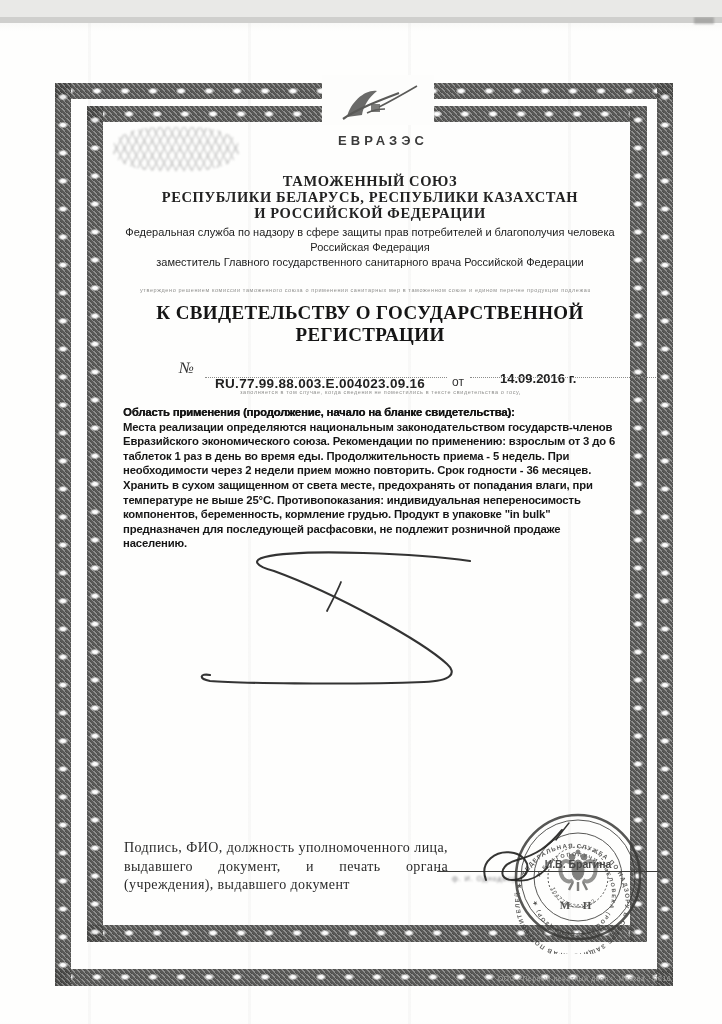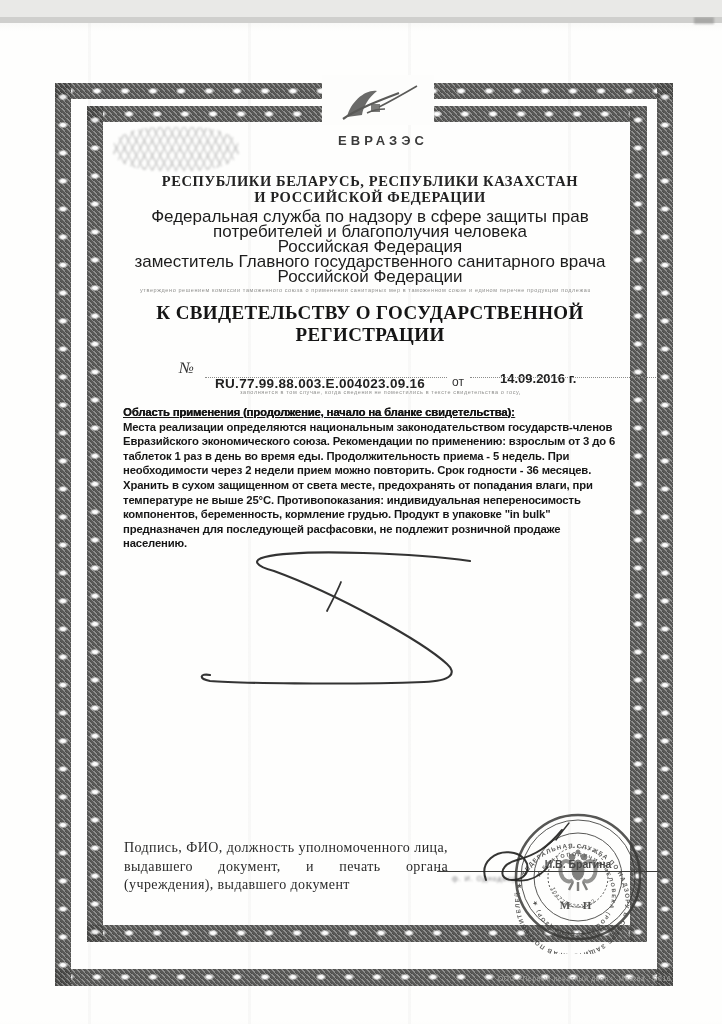--- a/index.html
+++ b/index.html
@@ -38,21 +38,21 @@
     position:absolute;left:112px;top:110px;width:128px;height:44px;opacity:.35;filter:blur(1.1px);
     background:
       repeating-linear-gradient(62deg, rgba(90,90,90,.8) 0 1.5px, transparent 1.5px 7px),
       repeating-linear-gradient(-62deg, rgba(90,90,90,.8) 0 1.5px, transparent 1.5px 7px);
     border-radius:40%/55%;
   }
 
   
   .header{position:absolute;left:100px;top:156px;width:540px;text-align:center;}
   .h-serif{font-family:"Liberation Serif",serif;font-weight:bold;font-size:14.5px;line-height:16px;letter-spacing:.6px;color:#222;filter:blur(.25px);}
-  .h-sans{font-size:17px;line-height:15px;color:#1c1c1c;text-align:center;}
+  .h-sans{font-size:11px;line-height:15px;color:#1c1c1c;text-align:center;}
   .h-sans.first{margin-top:4px;}
 
   .microtext{
     position:absolute;color:#8f8f8d;font-size:5.5px;letter-spacing:.6px;white-space:nowrap;overflow:hidden;
     filter:blur(.7px);text-align:center;
   }
 
   
   .title{position:absolute;left:90px;top:282px;width:560px;text-align:center;font-family:"Liberation Serif",serif;color:#151515;}
   .title-1{font-size:21px;font-weight:bold;letter-spacing:2px;filter:blur(.2px);}
@@ -63,21 +63,21 @@
   .no-label{position:absolute;left:179px;top:4px;font-family:"Liberation Serif",serif;font-style:italic;font-size:16px;color:#333;}
   .no-value{position:absolute;left:215px;top:21px;font-size:13.5px;font-weight:bold;letter-spacing:.3px;color:#222;filter:blur(.2px);}
   .ot-label{position:absolute;left:452px;top:20px;font-size:12px;color:#333;}
   .date-value{position:absolute;left:500px;top:16px;font-size:13px;font-weight:bold;color:#222;filter:blur(.2px);}
   .dotline{position:absolute;border-bottom:1.5px dotted #8c8c8a;height:0;}
   .dot1{left:205px;top:22px;width:242px;}
   .dot2{left:470px;top:22px;width:188px;}
 
   
   .body-block{position:absolute;left:123px;top:388px;width:503px;font-size:11.3px;line-height:14.6px;color:#161616;letter-spacing:-.15px;filter:blur(.15px);}
-  .body-heading{font-weight:bold;text-shadow:.35px 0 0 #161616;text-decoration:underline;}
+  .body-heading{font-weight:bold;text-shadow:.35px 0 0 #161616;}
   .body-text{font-weight:bold;}
 
   
   .big-sign{position:absolute;left:185px;top:518px;}
   .small-sign{position:absolute;left:468px;top:793px;z-index:6;}
   .stamp{position:absolute;left:503px;top:787px;z-index:5;opacity:.85;filter:blur(.3px);}
 
   
   .footer-label{
     position:absolute;left:124px;top:822px;width:324px;text-align:justify;
@@ -115,20 +115,21 @@
       <path d="M46,28 C58,22 72,14 84,7" stroke-width="1.6"></path>
       <rect x="38" y="25" width="9" height="8" fill="#3e3e3c" stroke="none" opacity=".8"></rect>
       <path d="M34,34 C40,31 47,30 52,30" stroke-width="1.4"></path>
     </g>
   </svg>
   <div class="logo-text">ЕВРАЗЭС</div>
 
   <div class="watermark"></div>
 
   <div class="header">
+    <div class="h-serif">ТАМОЖЕННЫЙ СОЮЗ</div>
     <div class="h-serif">РЕСПУБЛИКИ БЕЛАРУСЬ, РЕСПУБЛИКИ КАЗАХСТАН</div>
     <div class="h-serif">И РОССИЙСКОЙ ФЕДЕРАЦИИ</div>
     <div class="h-sans first">Федеральная служба по надзору в сфере защиты прав потребителей и благополучия человека</div>
     <div class="h-sans">Российская Федерация</div>
     <div class="h-sans">заместитель Главного государственного санитарного врача Российской Федерации</div>
   </div>
 
   <div class="microtext" style="left:140px;top:270px;width:450px;">утверждено решением комиссии таможенного союза о применении санитарных мер в таможенном союзе и едином перечне продукции подлежащей государственной регистрации на таможенной территории таможенного союза</div>
 
   <div class="title">

